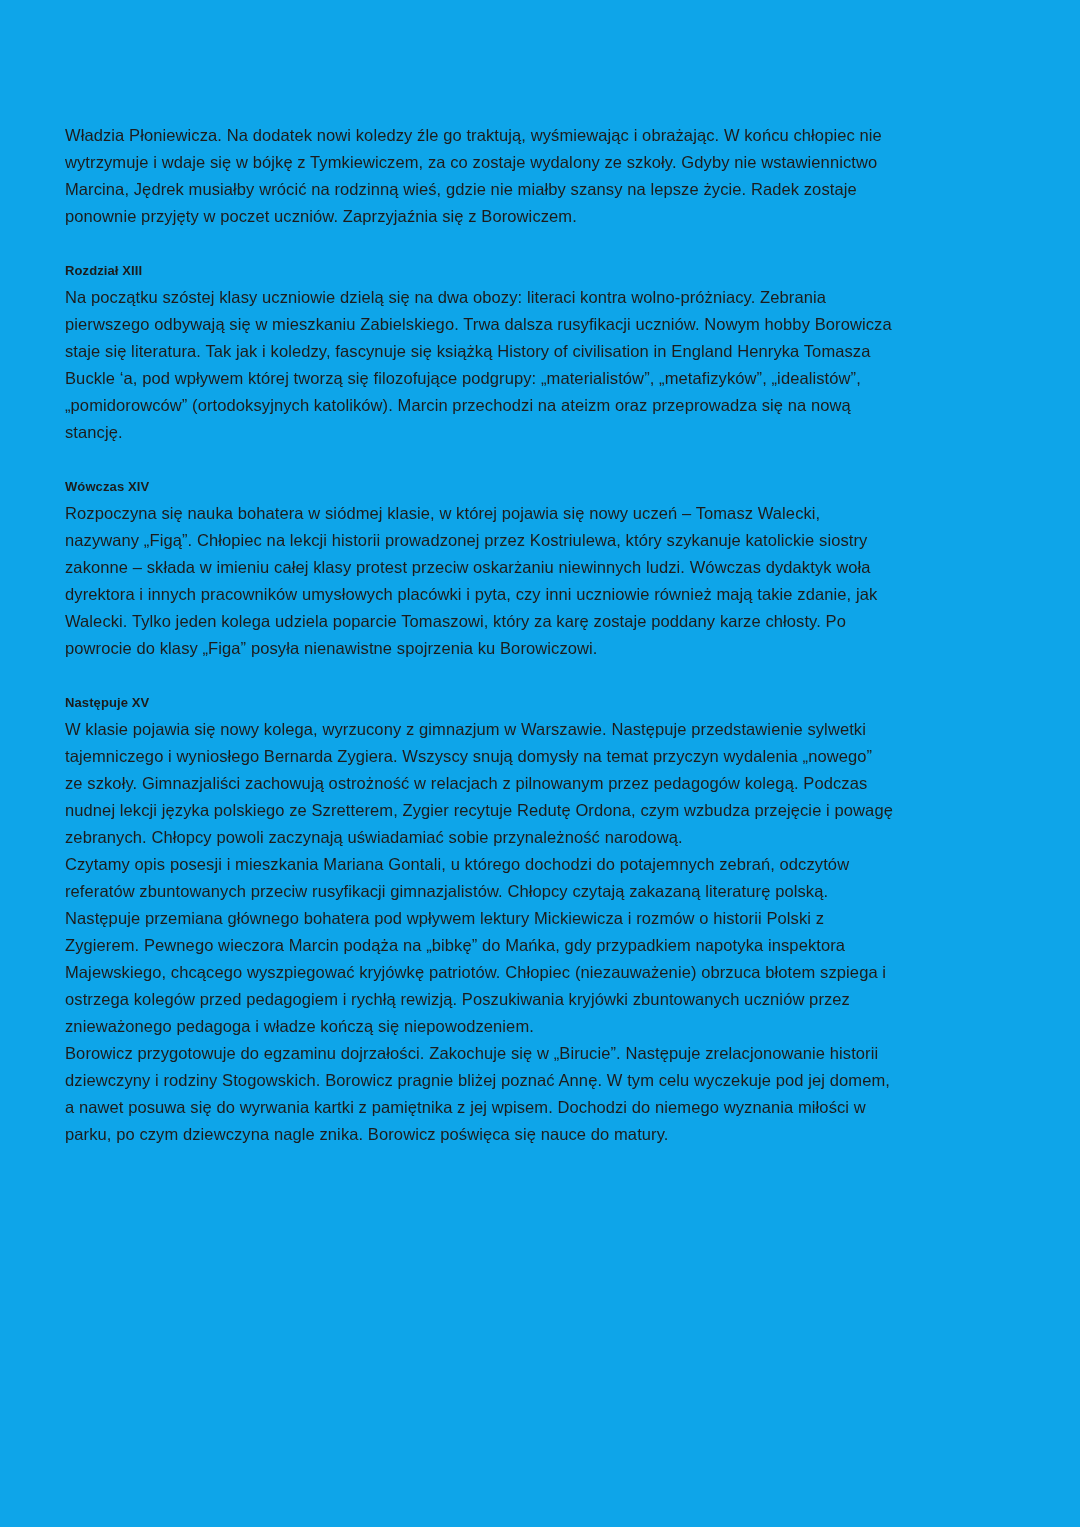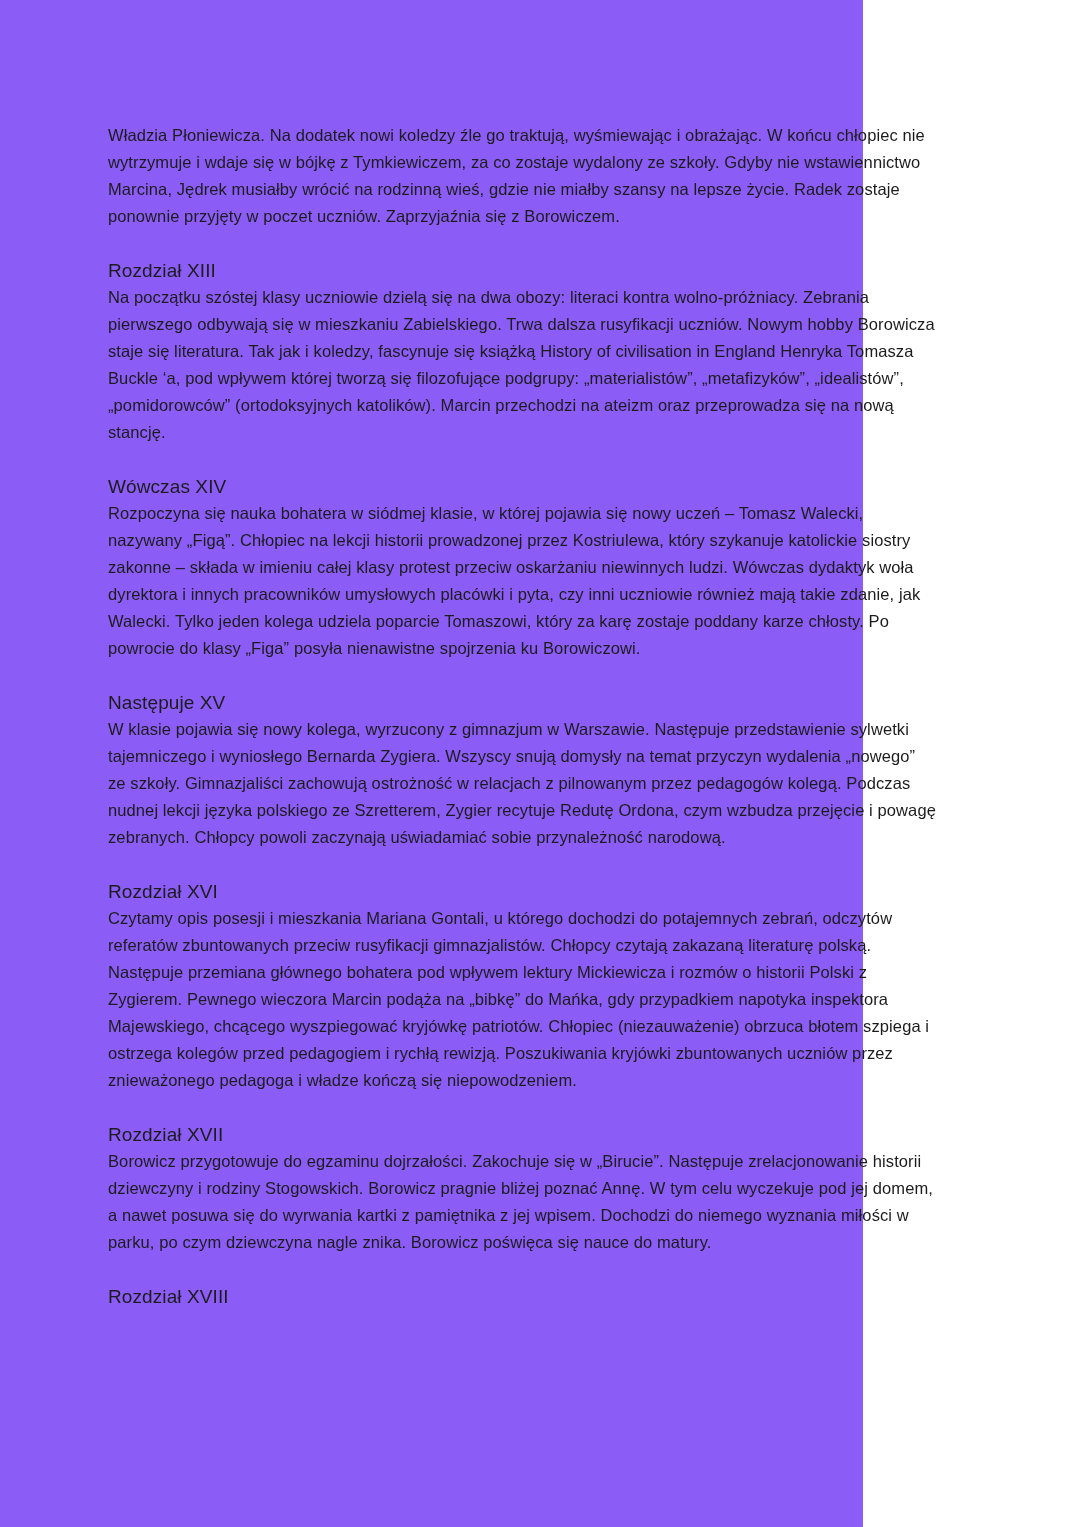--- a/index.html
+++ b/index.html
@@ -9,42 +9,42 @@
   }
   body {
     width: 1080px;
     height: 1527px;
     overflow: hidden;
     font-family: "Liberation Sans", "DejaVu Sans", sans-serif;
     color: #1c1c1c;
   }
   .page {
     box-sizing: border-box;
-    width: 863px;
+    width: 1080px;
     height: 1527px;
-    padding: 122px 125px 0 108px;
-    background: #8b5cf6;
+    padding: 122px 125px 0 65px;
+    background: #0ea5e9;
   }
   .doc-text {
     width: 828px;
     font-size: 16.5px;
     line-height: 27px;
     letter-spacing: 0.1px;
     text-align: left;
   }
   .doc-text p {
     margin: 0;
     padding: 0;
   }
   .doc-text h2 {
     margin: 27px 0 0 0;
     padding: 0;
-    font-size: 19px;
+    font-size: 13px;
     line-height: 27px;
-    font-weight: normal;
+    font-weight: bold;
     color: #1c1c1c;
   }
   .section:first-child h2 { margin-top: 0; }
 </style>
 </head>
 <body>
 
 <div class="page">
   <div class="doc-text">
 
@@ -61,28 +61,22 @@
       <h2>Wówczas XIV</h2>
       <p>Rozpoczyna się nauka bohatera w siódmej klasie, w której pojawia się nowy uczeń – Tomasz Walecki, nazywany „Figą”. Chłopiec na lekcji historii prowadzonej przez Kostriulewa, który szykanuje katolickie siostry zakonne – składa w imieniu całej klasy protest przeciw oskarżaniu niewinnych ludzi. Wówczas dydaktyk woła dyrektora i innych pracowników umysłowych placówki i pyta, czy inni uczniowie również mają takie zdanie, jak Walecki. Tylko jeden kolega udziela poparcie Tomaszowi, który za karę zostaje poddany karze chłosty. Po powrocie do klasy „Figa” posyła nienawistne spojrzenia ku Borowiczowi.</p>
     </div>
 
     <div class="section">
       <h2>Następuje XV</h2>
       <p>W klasie pojawia się nowy kolega, wyrzucony z gimnazjum w Warszawie. Następuje przedstawienie sylwetki tajemniczego i wyniosłego Bernarda Zygiera. Wszyscy snują domysły na temat przyczyn wydalenia „nowego” ze szkoły. Gimnazjaliści zachowują ostrożność w relacjach z pilnowanym przez pedagogów kolegą. Podczas nudnej lekcji języka polskiego ze Szretterem, Zygier recytuje Redutę Ordona, czym wzbudza przejęcie i powagę zebranych. Chłopcy powoli zaczynają uświadamiać sobie przynależność narodową.</p>
     </div>
 
     <div class="section">
-      <h2>Rozdział XVI</h2>
       <p>Czytamy opis posesji i mieszkania Mariana Gontali, u którego dochodzi do potajemnych zebrań, odczytów referatów zbuntowanych przeciw rusyfikacji gimnazjalistów. Chłopcy czytają zakazaną literaturę polską. Następuje przemiana głównego bohatera pod wpływem lektury Mickiewicza i rozmów o historii Polski z Zygierem. Pewnego wieczora Marcin podąża na „bibkę” do Mańka, gdy przypadkiem napotyka inspektora Majewskiego, chcącego wyszpiegować kryjówkę patriotów. Chłopiec (niezauważenie) obrzuca błotem szpiega i ostrzega kolegów przed pedagogiem i rychłą rewizją. Poszukiwania kryjówki zbuntowanych uczniów przez znieważonego pedagoga i władze kończą się niepowodzeniem.</p>
     </div>
 
     <div class="section">
-      <h2>Rozdział XVII</h2>
       <p>Borowicz przygotowuje do egzaminu dojrzałości. Zakochuje się w „Birucie”. Następuje zrelacjonowanie historii dziewczyny i rodziny Stogowskich. Borowicz pragnie bliżej poznać Annę. W tym celu wyczekuje pod jej domem, a nawet posuwa się do wyrwania kartki z pamiętnika z jej wpisem. Dochodzi do niemego wyznania miłości w parku, po czym dziewczyna nagle znika. Borowicz poświęca się nauce do matury.</p>
     </div>
 
-    <div class="section">
-      <h2>Rozdział XVIII</h2>
-      <p></p>
-    </div>
 
   </div>
 </div>
 
 </body></html>

